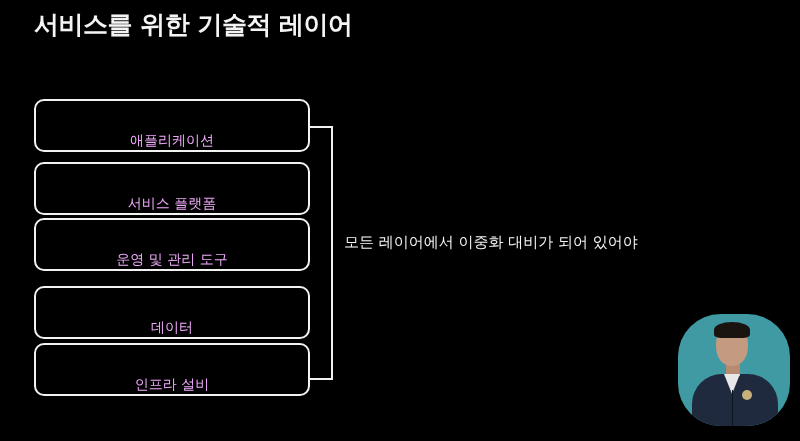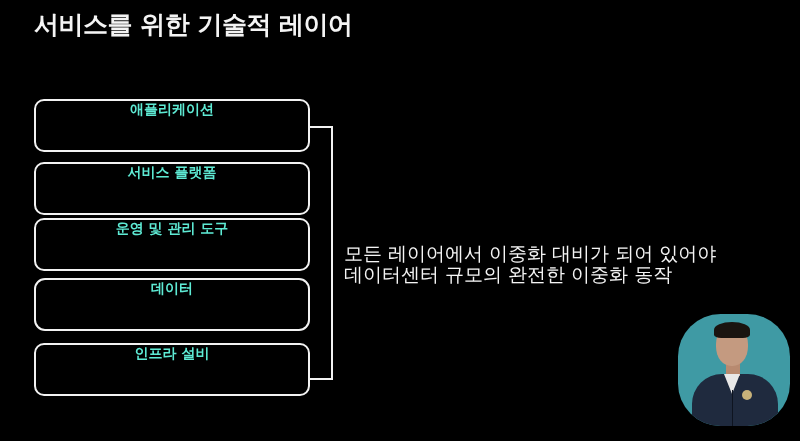--- a/index.html
+++ b/index.html
@@ -27,42 +27,42 @@
       text-align: right;
     }
     .layer-box {
       position: absolute;
       left: 34px;
       width: 272px;
       height: 49px;
       border: 2.5px solid #f2f2f2;
       border-radius: 10px;
       display: flex;
-      align-items: flex-start;
+      align-items: flex-end;
       justify-content: center;
       font-size: 14px;
-      font-weight: bold;
-      color: #5eead4;
+      font-weight: normal;
+      color: #f0abfc;
       box-sizing: content-box;
     }
     .bracket {
       position: absolute;
       left: 310px;
       top: 126px;
       width: 21px;
       height: 250px;
       border-top: 2px solid #f2f2f2;
       border-right: 2px solid #f2f2f2;
       border-bottom: 2px solid #f2f2f2;
     }
     .note {
       position: absolute;
       left: 344px;
-      top: 243px;
-      font-size: 19px;
+      top: 232px;
+      font-size: 15px;
       line-height: 21px;
       color: #f4f4f4;
       white-space: nowrap;
     }
     .webcam {
       position: absolute;
       left: 678px;
       top: 314px;
       width: 112px;
       height: 112px;
@@ -139,32 +139,31 @@
 
 <div class="layer-box" style="top:99px;">
   <span>애플리케이션</span>
 </div>
 <div class="layer-box" style="top:162px;">
   <span>서비스 플랫폼</span>
 </div>
 <div class="layer-box" style="top:218px;">
   <span>운영 및 관리 도구</span>
 </div>
-<div class="layer-box" style="top:278px;border-radius:11px;">
+<div class="layer-box" style="top:286px;">
   <span>데이터</span>
 </div>
 <div class="layer-box" style="top:343px;">
   <span>인프라 설비</span>
 </div>
 
 <div class="bracket"></div>
 
 <div class="note">
   <div>모든 레이어에서 이중화 대비가 되어 있어야</div>
-  <div>데이터센터 규모의 완전한 이중화 동작</div>
 </div>
 
 <div class="webcam">
   <div class="person-body"></div>
   <div class="person-neck"></div>
   <div class="person-shirt"></div>
   <div class="person-zip"></div>
   <div class="person-badge"></div>
   <div class="person-head"></div>
   <div class="person-hair"></div>

